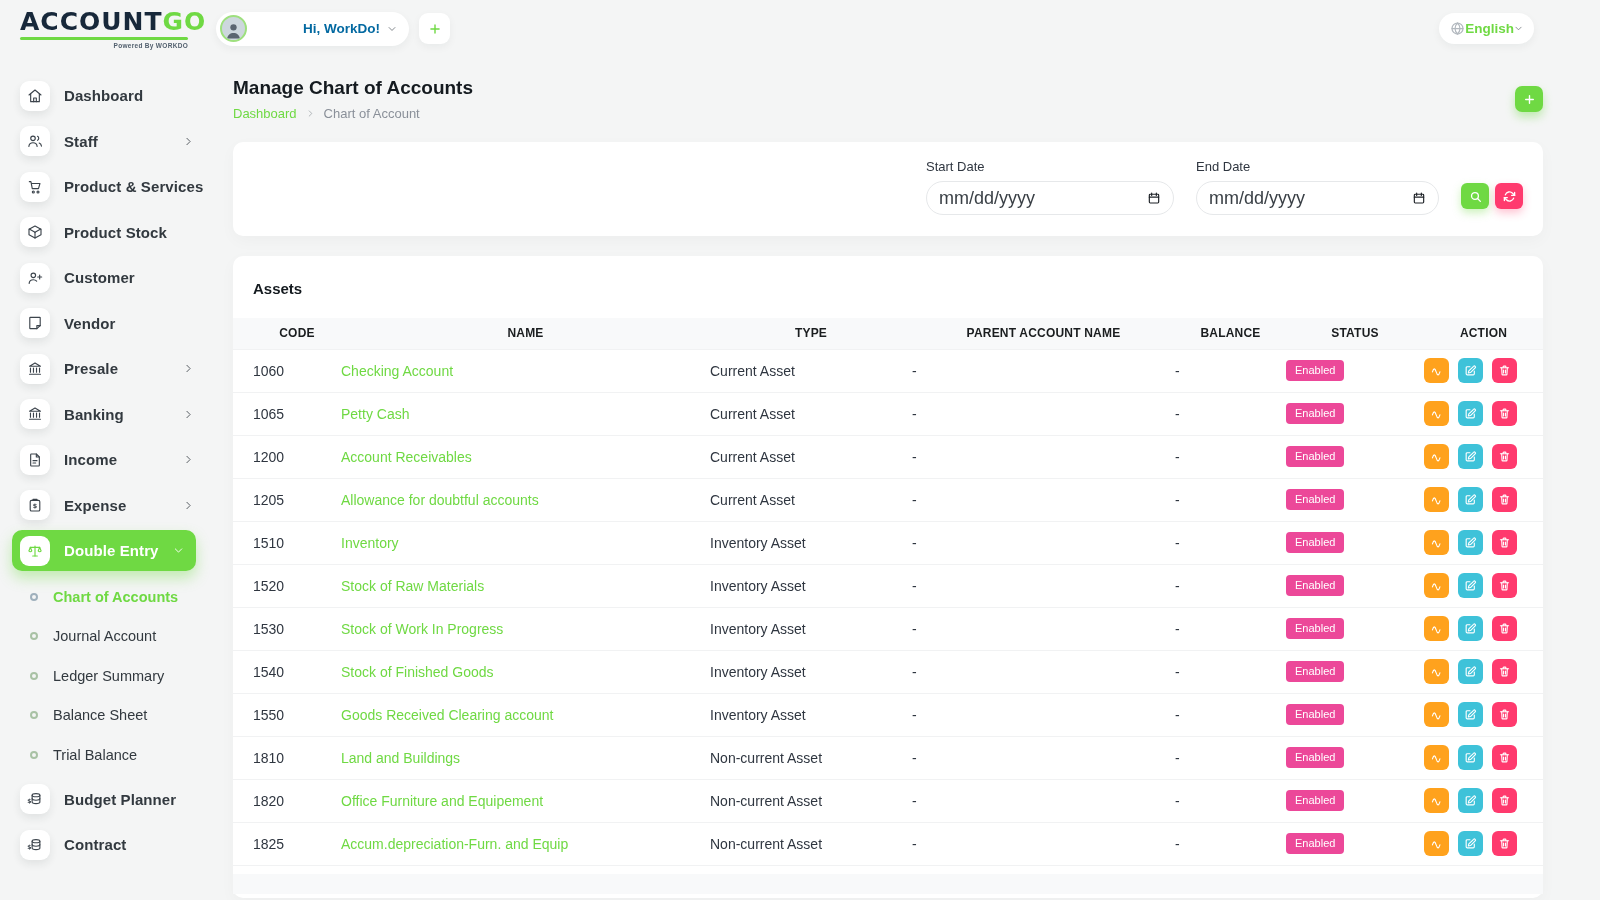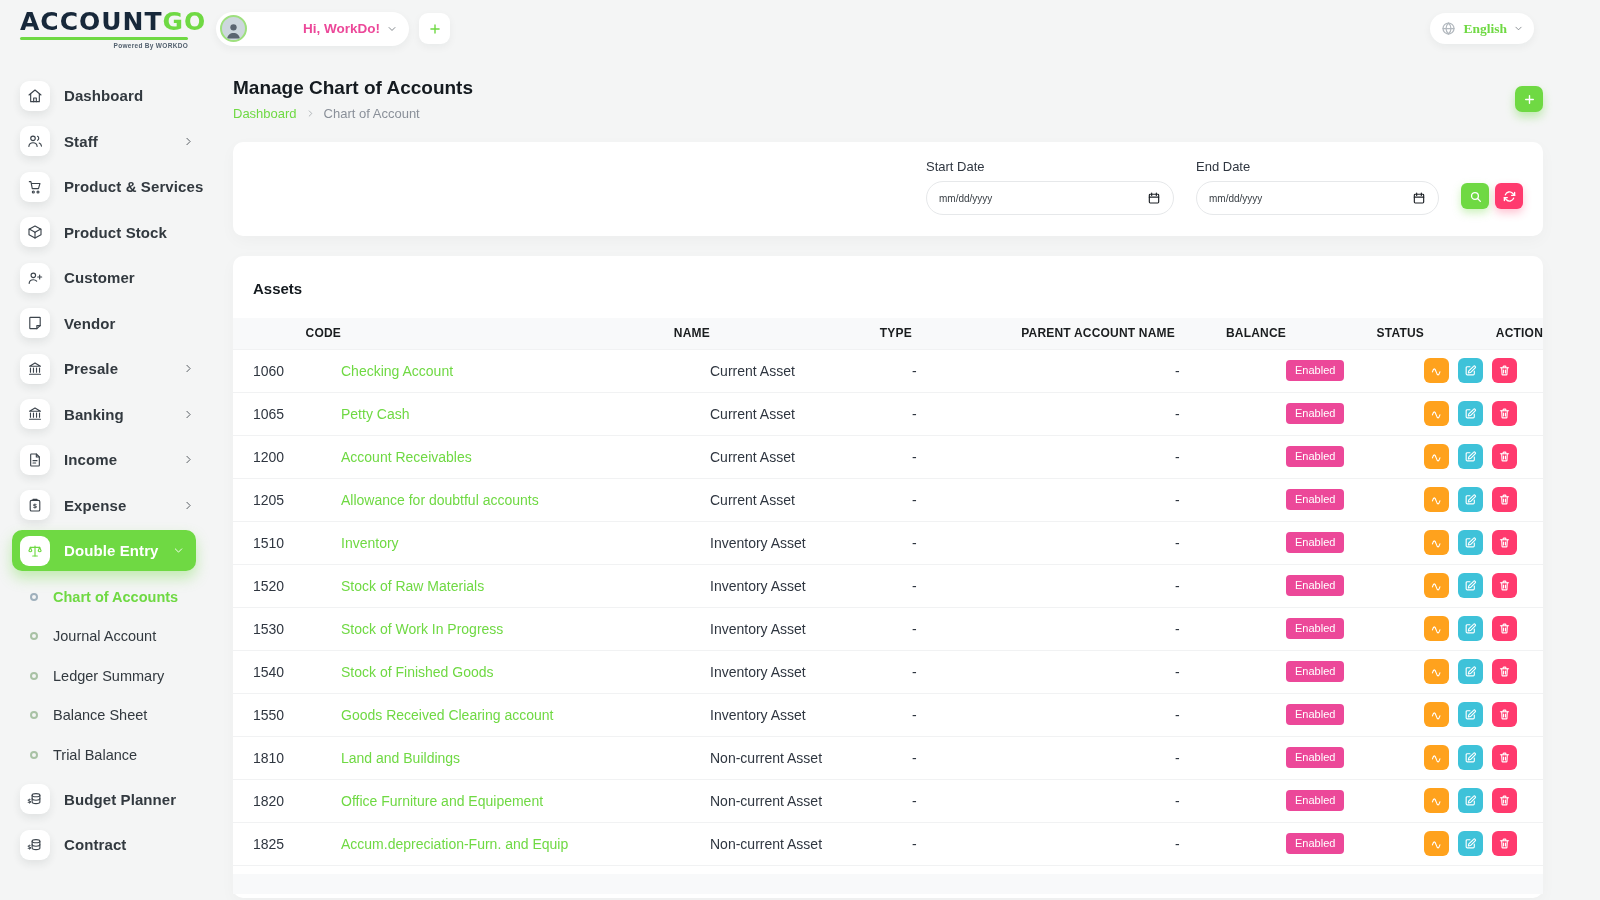--- a/index.html
+++ b/index.html
@@ -19,27 +19,27 @@
   .topbar { position:absolute; top:0; left:0; right:0; height:57px; display:flex; align-items:center; }
   .logo { margin-left:20px; width:168px; display:flex; flex-direction:column; cursor:pointer; }
   .logo-text { font-size:25px; font-weight:800; letter-spacing:1px; line-height:1; color:#17283a; font-family:"DejaVu Sans", sans-serif; }
   .logo-text .go { color:#6fd943; }
   .logo-bar { height:3px; background:#6fd943; margin-top:3px; border-radius:2px; }
   .logo-tagline { font-size:6.5px; color:#52606e; text-align:right; margin-top:2px; font-weight:700; letter-spacing:.3px; }
 
   .user-pill { margin-left:28px; display:flex; align-items:center; background:#fff; height:34px; border-radius:18px; padding:0 12px 0 4px; box-shadow:0 3px 8px rgba(20,30,40,.05); cursor:pointer; }
   .avatar { width:27px; height:27px; border-radius:50%; border:2px solid #9ee07e; background:#cdd7dd; display:flex; align-items:center; justify-content:center; color:#5a6570; overflow:hidden; }
   .avatar svg { width:19px; height:19px; margin-top:4px; }
-  .user-name { margin-left:8px; font-size:13.5px; font-weight:600; color:#ec4899;padding-left:48px; }
+  .user-name { margin-left:8px; font-size:13.5px; font-weight:600; color:#0369a1;padding-left:48px; }
   .pill-chevron { margin-left:7px; width:10px; height:10px; color:#6b7177; }
 
   .add-mini { margin-left:10px; width:31px; height:31px; background:#fff; border-radius:9px; display:flex; align-items:center; justify-content:center; color:#6fd943; box-shadow:0 3px 8px rgba(20,30,40,.05); cursor:pointer; }
   .add-mini svg { width:14px; height:14px; stroke-width:2.4; }
 
-  .lang-pill { margin-left:auto; margin-right:66px; display:flex; align-items:center; gap:7px; background:#fff; height:31px; border-radius:16px; padding:0 11px; box-shadow:0 3px 8px rgba(20,30,40,.05); cursor:pointer;font-family:Liberation Serif, serif; }
+  .lang-pill { margin-left:auto; margin-right:66px; display:flex; align-items:center; gap:0; background:#fff; height:31px; border-radius:16px; padding:0 11px; box-shadow:0 3px 8px rgba(20,30,40,.05); cursor:pointer; }
   .globe { width:15px; height:15px; color:#b3b9bf; }
   .lang-label { font-size:13.5px; font-weight:600; color:#6fd943; }
   .lang-chevron { width:9px; height:9px; color:#6b7177; }
 
   
   .sidebar { position:absolute; top:57px; left:0; bottom:0; width:210px; padding-top:16px; overflow:hidden; }
   .side-item { display:flex; align-items:center; height:45.5px; padding:0 16px 0 20px; cursor:pointer; color:#32393f; }
   .chip { flex:none; width:30px; height:30px; border-radius:9px; background:#fff; box-shadow:0 4px 9px rgba(38,42,46,.09); display:flex; align-items:center; justify-content:center; color:#3c444c; }
   .chip svg { width:16px; height:16px; stroke-width:1.7; }
   .side-label { margin-left:14px; font-size:15px; font-weight:600; letter-spacing:.1px; white-space:nowrap; }
@@ -62,33 +62,33 @@
   .breadcrumb { margin-top:7px; display:flex; align-items:center; gap:9px; font-size:13px; }
   .crumb-home { color:#6fd943; cursor:pointer; }
   .crumb-sep { width:9px; height:9px; color:#9aa0a6; }
   .crumb-current { color:#8a9099;text-align:center; }
   .add-btn { margin-top:9px; width:28px; height:26px; background:#6fd943; border-radius:7px; color:#fff; display:flex; align-items:center; justify-content:center; box-shadow:0 5px 10px rgba(111,217,67,.4); cursor:pointer; }
   .add-btn svg { width:13px; height:13px; stroke-width:2.6; }
 
   .filter-card { margin-top:21px; height:94px; background:#fff; border-radius:10px; box-shadow:0 5px 16px rgba(20,30,40,.03); display:flex; justify-content:flex-end; padding:17px 20px; gap:22px; }
   .field { display:flex; flex-direction:column; }
   .field-label { font-size:13px; font-weight:400; color:#2f3640; margin-bottom:7px; }
-  .date-input { width:248px; height:34px; border:1px solid #e6e8ea; border-radius:17px; background:#fff; display:flex; align-items:center; justify-content:space-between; padding:0 12px; font-size:10px; color:#3a4046; cursor:text; }
+  .date-input { width:248px; height:34px; border:1px solid #e6e8ea; border-radius:17px; background:#fff; display:flex; align-items:center; justify-content:space-between; padding:0 12px; font-size:18px; color:#3a4046; cursor:text; }
   .date-input.end { width:243px; }
   .cal-icon { width:14px; height:14px; color:#1f2328; stroke-width:2; cursor:pointer; }
   .filter-actions { display:flex; align-items:center; gap:6px; margin-top:24px; height:26px; }
   .btn-sq { width:28px; height:26px; border-radius:6px; color:#fff; display:flex; align-items:center; justify-content:center; cursor:pointer; }
   .btn-sq svg { width:13px; height:13px; stroke-width:2.4; }
   .btn-search { background:#6fd943; box-shadow:0 4px 8px rgba(111,217,67,.35); }
   .btn-reset { background:#ff3a6e; box-shadow:0 4px 8px rgba(255,58,110,.3); }
 
   .table-card { margin-top:20px; background:#fff; border-radius:10px; box-shadow:0 5px 16px rgba(20,30,40,.03); padding-bottom:4px; }
   .section-title { font-size:15px; font-weight:700; color:#141a1f; padding:24px 20px 21px; }
   table { width:100%; border-collapse:collapse; table-layout:fixed; }
-  th { background:#f8f9fa; height:31px; text-align:right; font-size:12px; font-weight:700; color:#1a1d1f; letter-spacing:.2px; white-space:nowrap; }
+  th { background:#f8f9fa; height:31px; text-align:center; font-size:12px; font-weight:700; color:#1a1d1f; letter-spacing:.2px; white-space:nowrap; }
   th:first-child, td:first-child { padding-left:20px; }
   td { height:43px; border-top:1px solid #f1f2f3; font-size:14px; color:#2f3640; white-space:nowrap; }
   tbody tr:last-child td { border-bottom:1px solid #f1f2f3; }
   .acct-link { color:#6fd943; cursor:pointer; }
   .badge { display:inline-block; background:#ec4899; color:#fff; font-size:11px; font-weight:500; padding:5px 9px; border-radius:4px; line-height:1; }
   .actions { display:flex; align-items:center; gap:9px; }
   .act { width:25px; height:25px; border-radius:6px; color:#fff; display:flex; align-items:center; justify-content:center; cursor:pointer; }
   .act svg { width:13px; height:13px; stroke-width:2.1; }
   .act-wave { background:#ffa21d; }
   .act-edit { background:#3ec2d9; }

